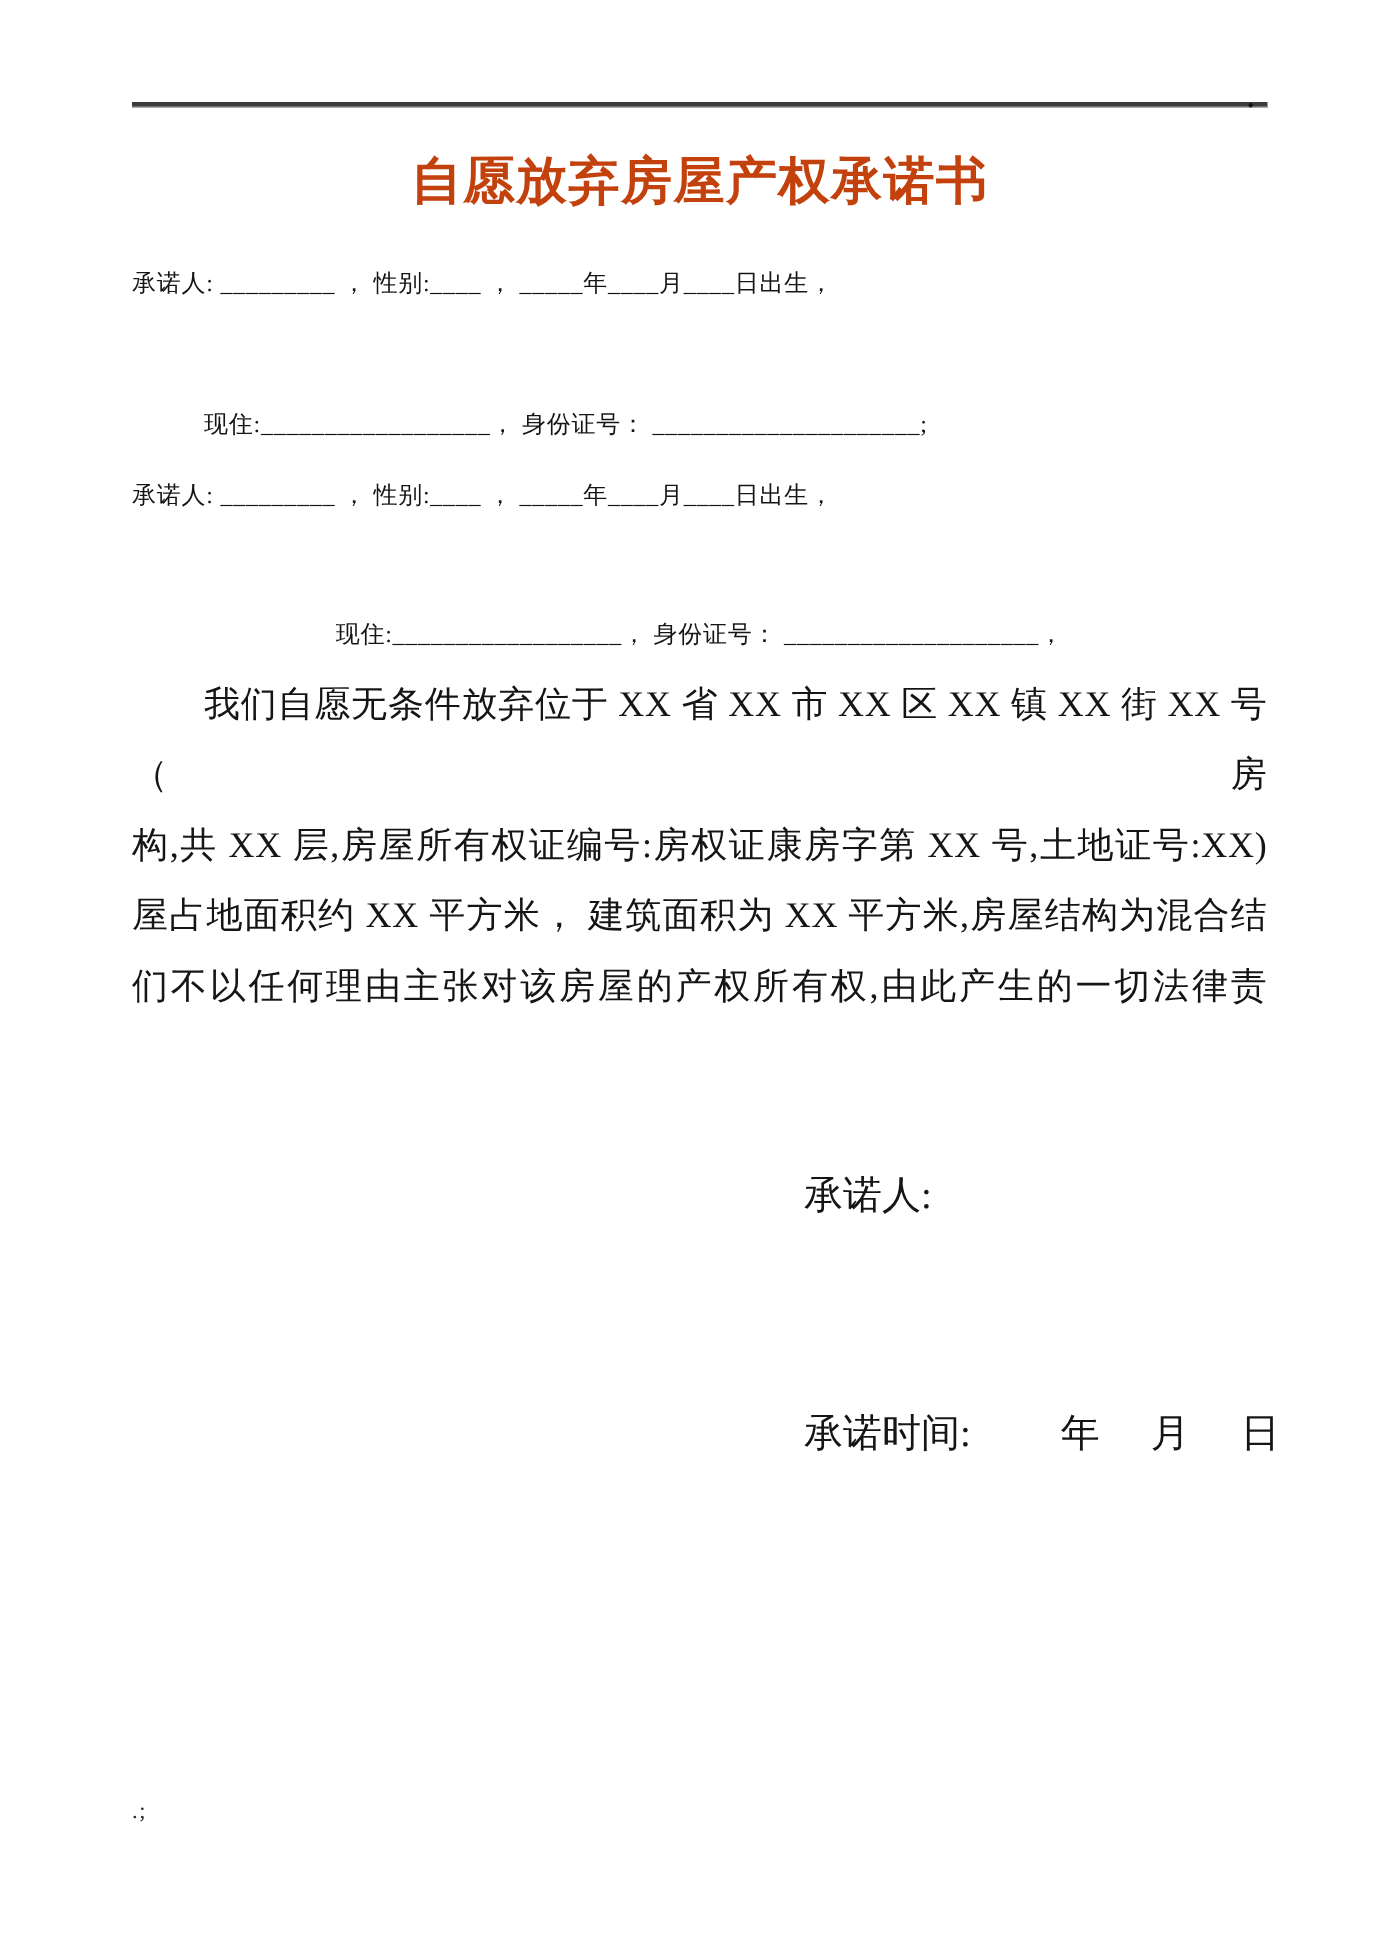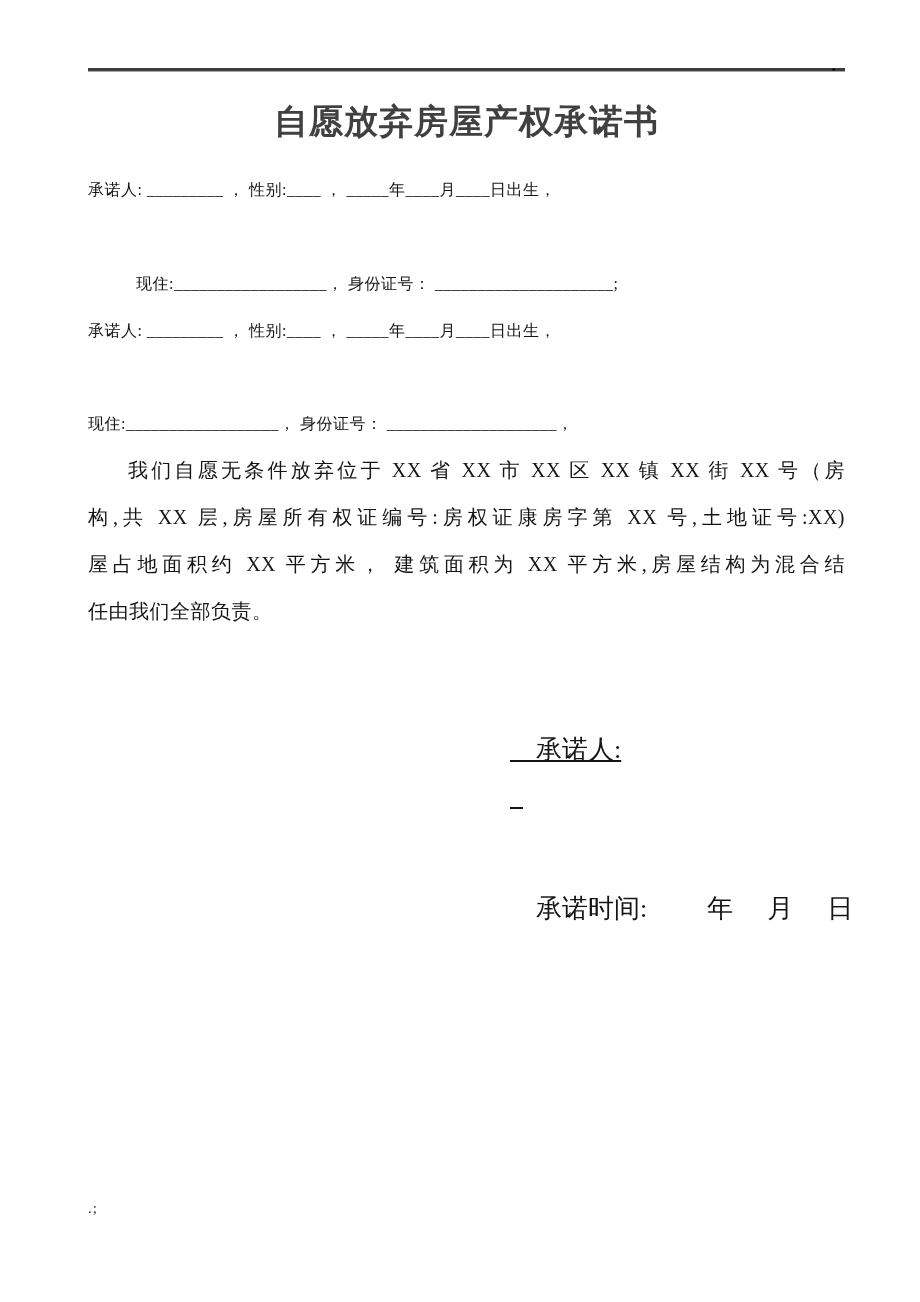--- a/index.html
+++ b/index.html
@@ -24,57 +24,57 @@
     background:#3d3d3d;
     border-bottom:1px solid #aaaaaa;
   }
   .title{
     margin:24px 0 0 0;
     text-align:center;
     font-family:"Liberation Sans","DejaVu Sans",sans-serif;
     font-weight:800;
     font-size:34px;
     line-height:50px;
-    color:#404040;
+    color:#c2410c;
     letter-spacing:1px;
   }
   .field-line{
     font-size:16px;
     line-height:47px;
     white-space:pre;
     letter-spacing:0.5px;
   }
   .fl-1{margin-top:20px;}
   .fl-2{margin-top:47px;margin-left:48px;}
   .fl-3{margin-top:0;}
-  .fl-4{margin-top:46px;}
+  .fl-4{margin-top:46px;text-align:center;}
   .para{margin-top:0;}
   .pline{
-    font-size:20px;
+    font-size:24px;
     line-height:47px;
     letter-spacing:0.5px;
   }
   .pline.justify{
     text-align:justify;
     text-align-last:justify;
   }
   .pline.first{text-indent:2em;}
   .closing{
     font-size:24px;
     line-height:47px;
     text-indent:70px;
     letter-spacing:0.5px;
   }
   .sig{
     font-size:26px;
     line-height:47px;
     padding-left:422px;
     white-space:pre;
   }
-  .sig-name{margin-top:44px;text-decoration:underline;}
+  .sig-name{margin-top:44px;}
   .sig-time{margin-top:18px;}
   .sig-year{margin-left:60px;}
   .sig-month{margin-left:34px;}
   .sig-day{margin-left:34px;}
   .bottom-mark{
     position:absolute;
     left:88px;top:1200px;
     font-size:15px;
     color:#2b2b2b;
     letter-spacing:1px;
@@ -96,21 +96,21 @@
   <div class="field-line fl-2">现住:__________________， 身份证号： _____________________;</div>
 
   <div class="field-line fl-3">承诺人: _________ ， 性别:____ ， _____年____月____日出生，</div>
 
   <div class="field-line fl-4">现住:__________________， 身份证号： ____________________，</div>
 
   <div class="para">
     <div class="pline first justify">我们自愿无条件放弃位于 XX 省 XX 市 XX 区 XX 镇 XX 街 XX 号（房</div>
     <div class="pline justify">构,共 XX 层,房屋所有权证编号:房权证康房字第 XX 号,土地证号:XX)</div>
     <div class="pline justify">屋占地面积约 XX 平方米， 建筑面积为 XX 平方米,房屋结构为混合结</div>
-    <div class="pline">任由我们全部负责。</div>
+    <div class="pline justify">们不以任何理由主张对该房屋的产权所有权,由此产生的一切法律责</div>
   </div>
 
 
   <div class="sig sig-name">
     <span>承诺人:</span>
   </div>
 
   <div class="sig sig-time">
     <span>承诺时间:</span><span class="sig-year">年</span><span class="sig-month">月</span><span class="sig-day">日</span>
   </div>

